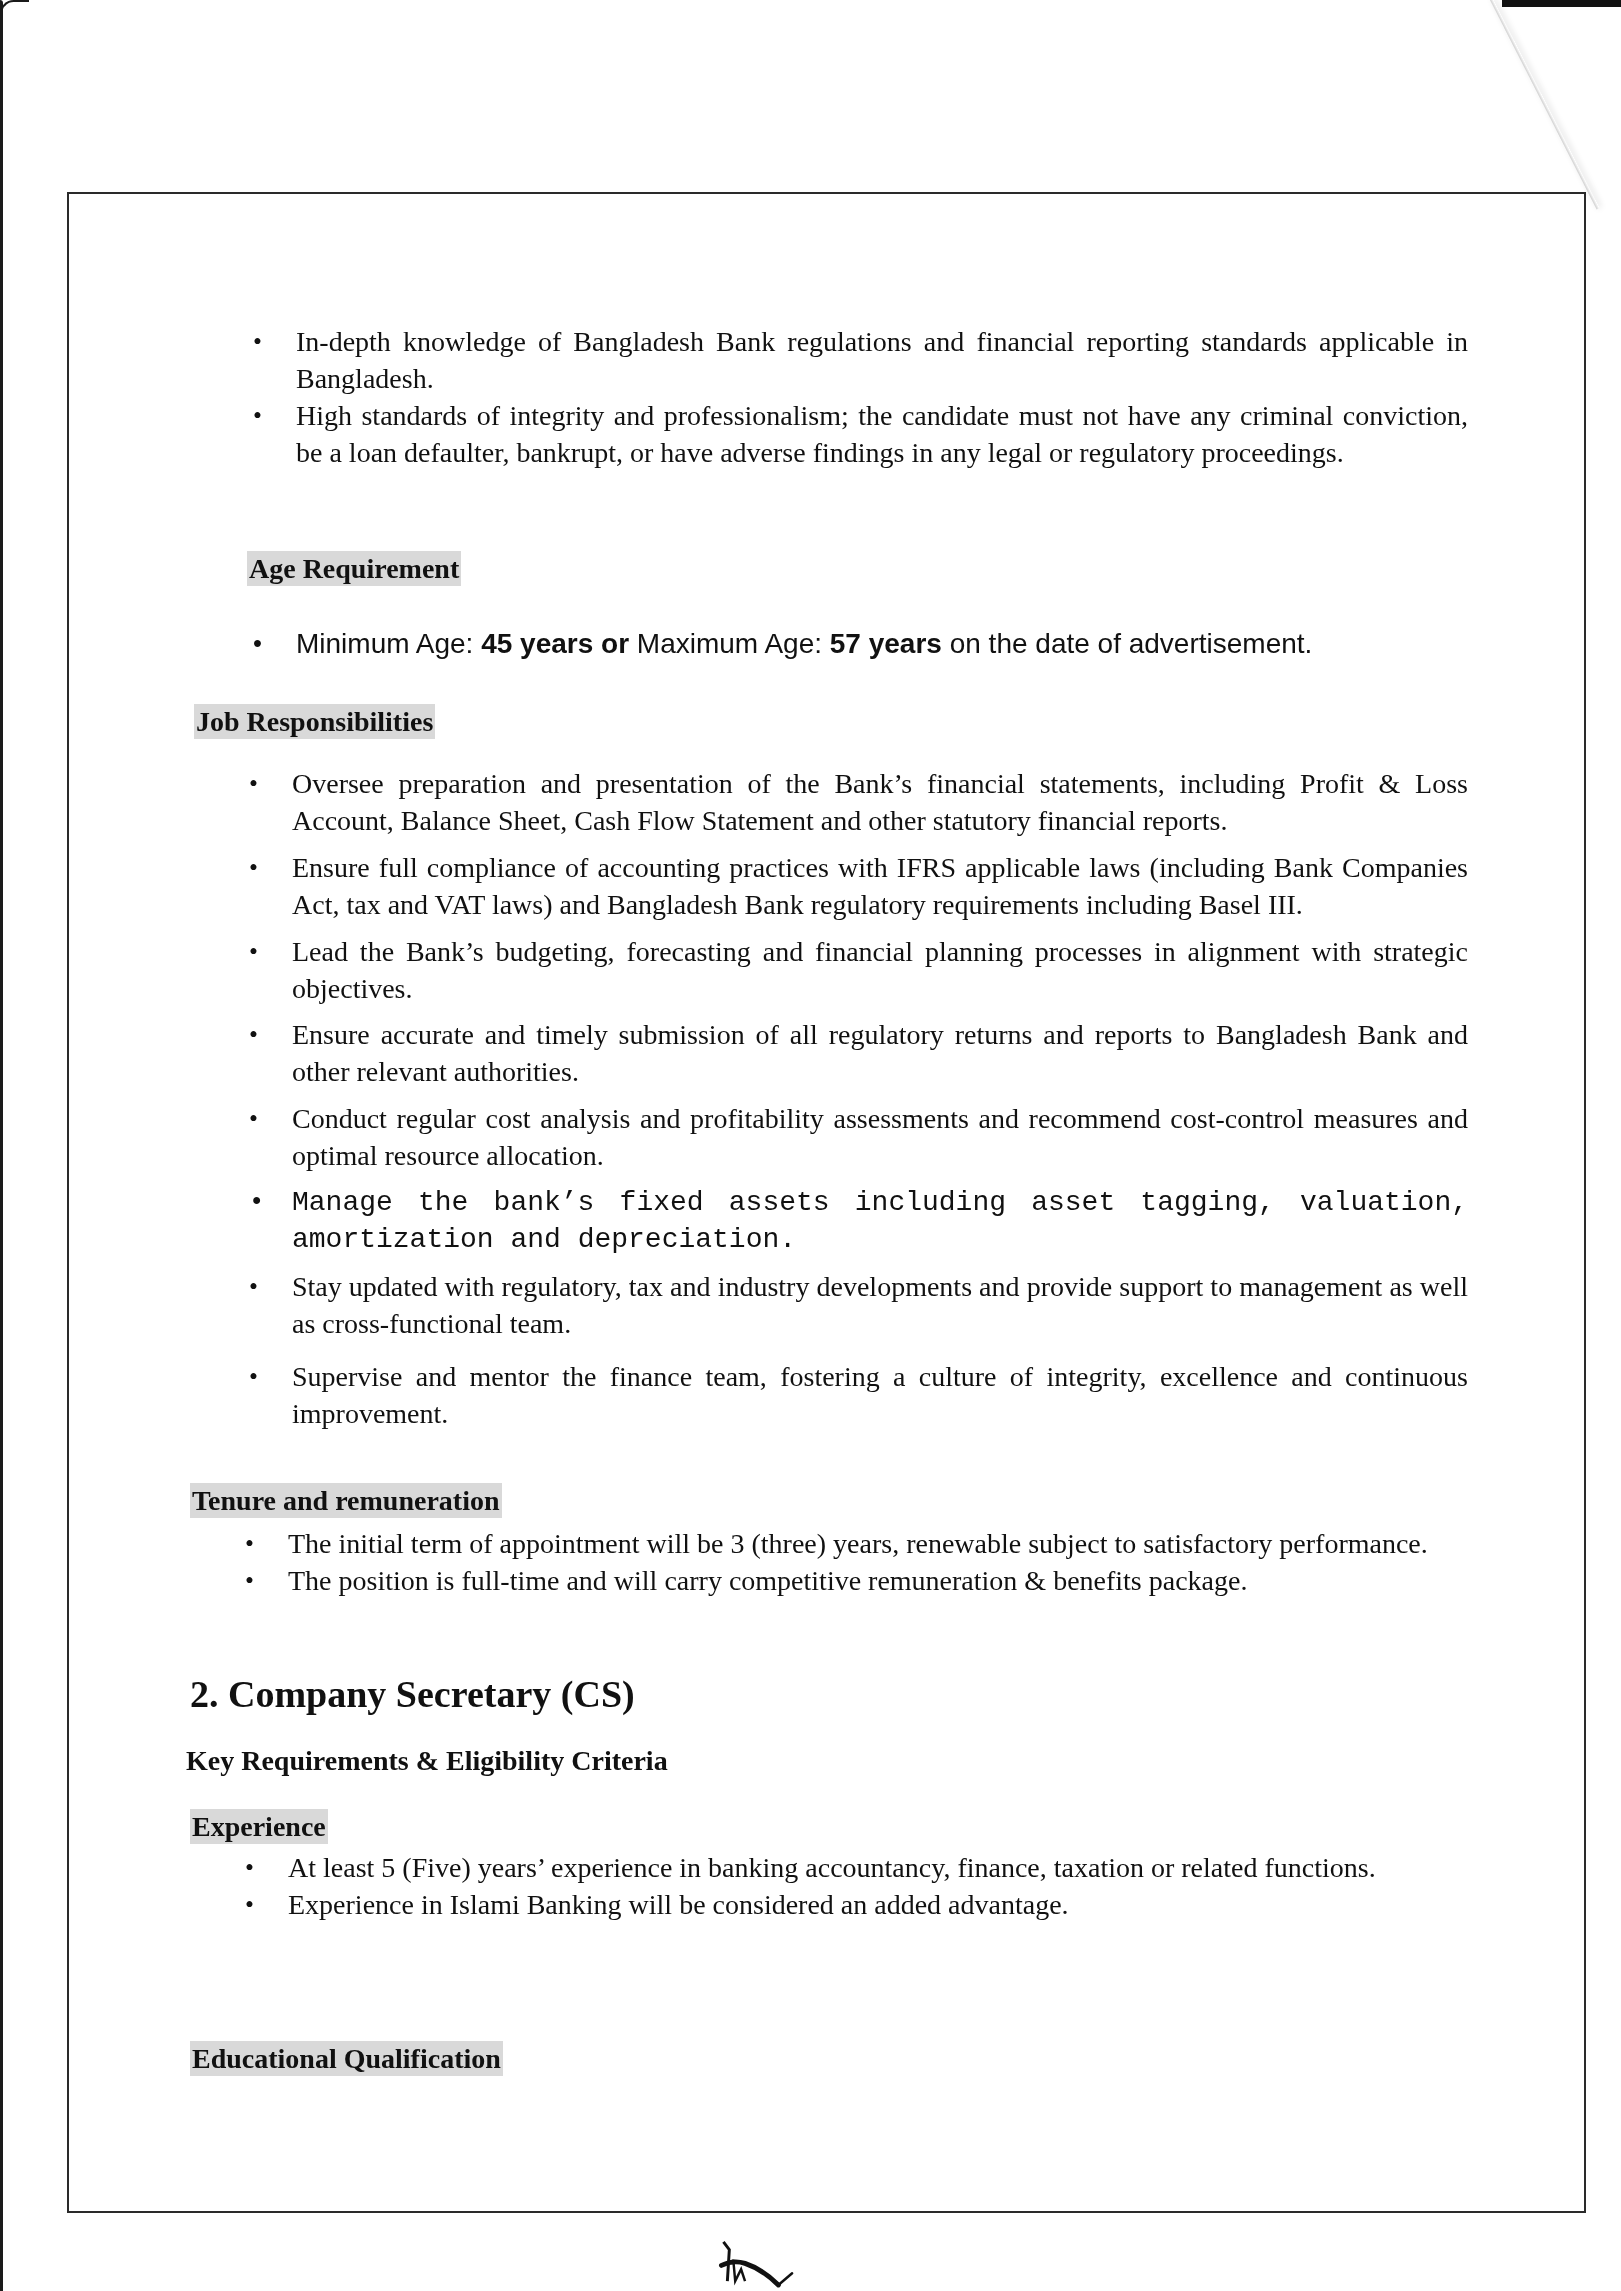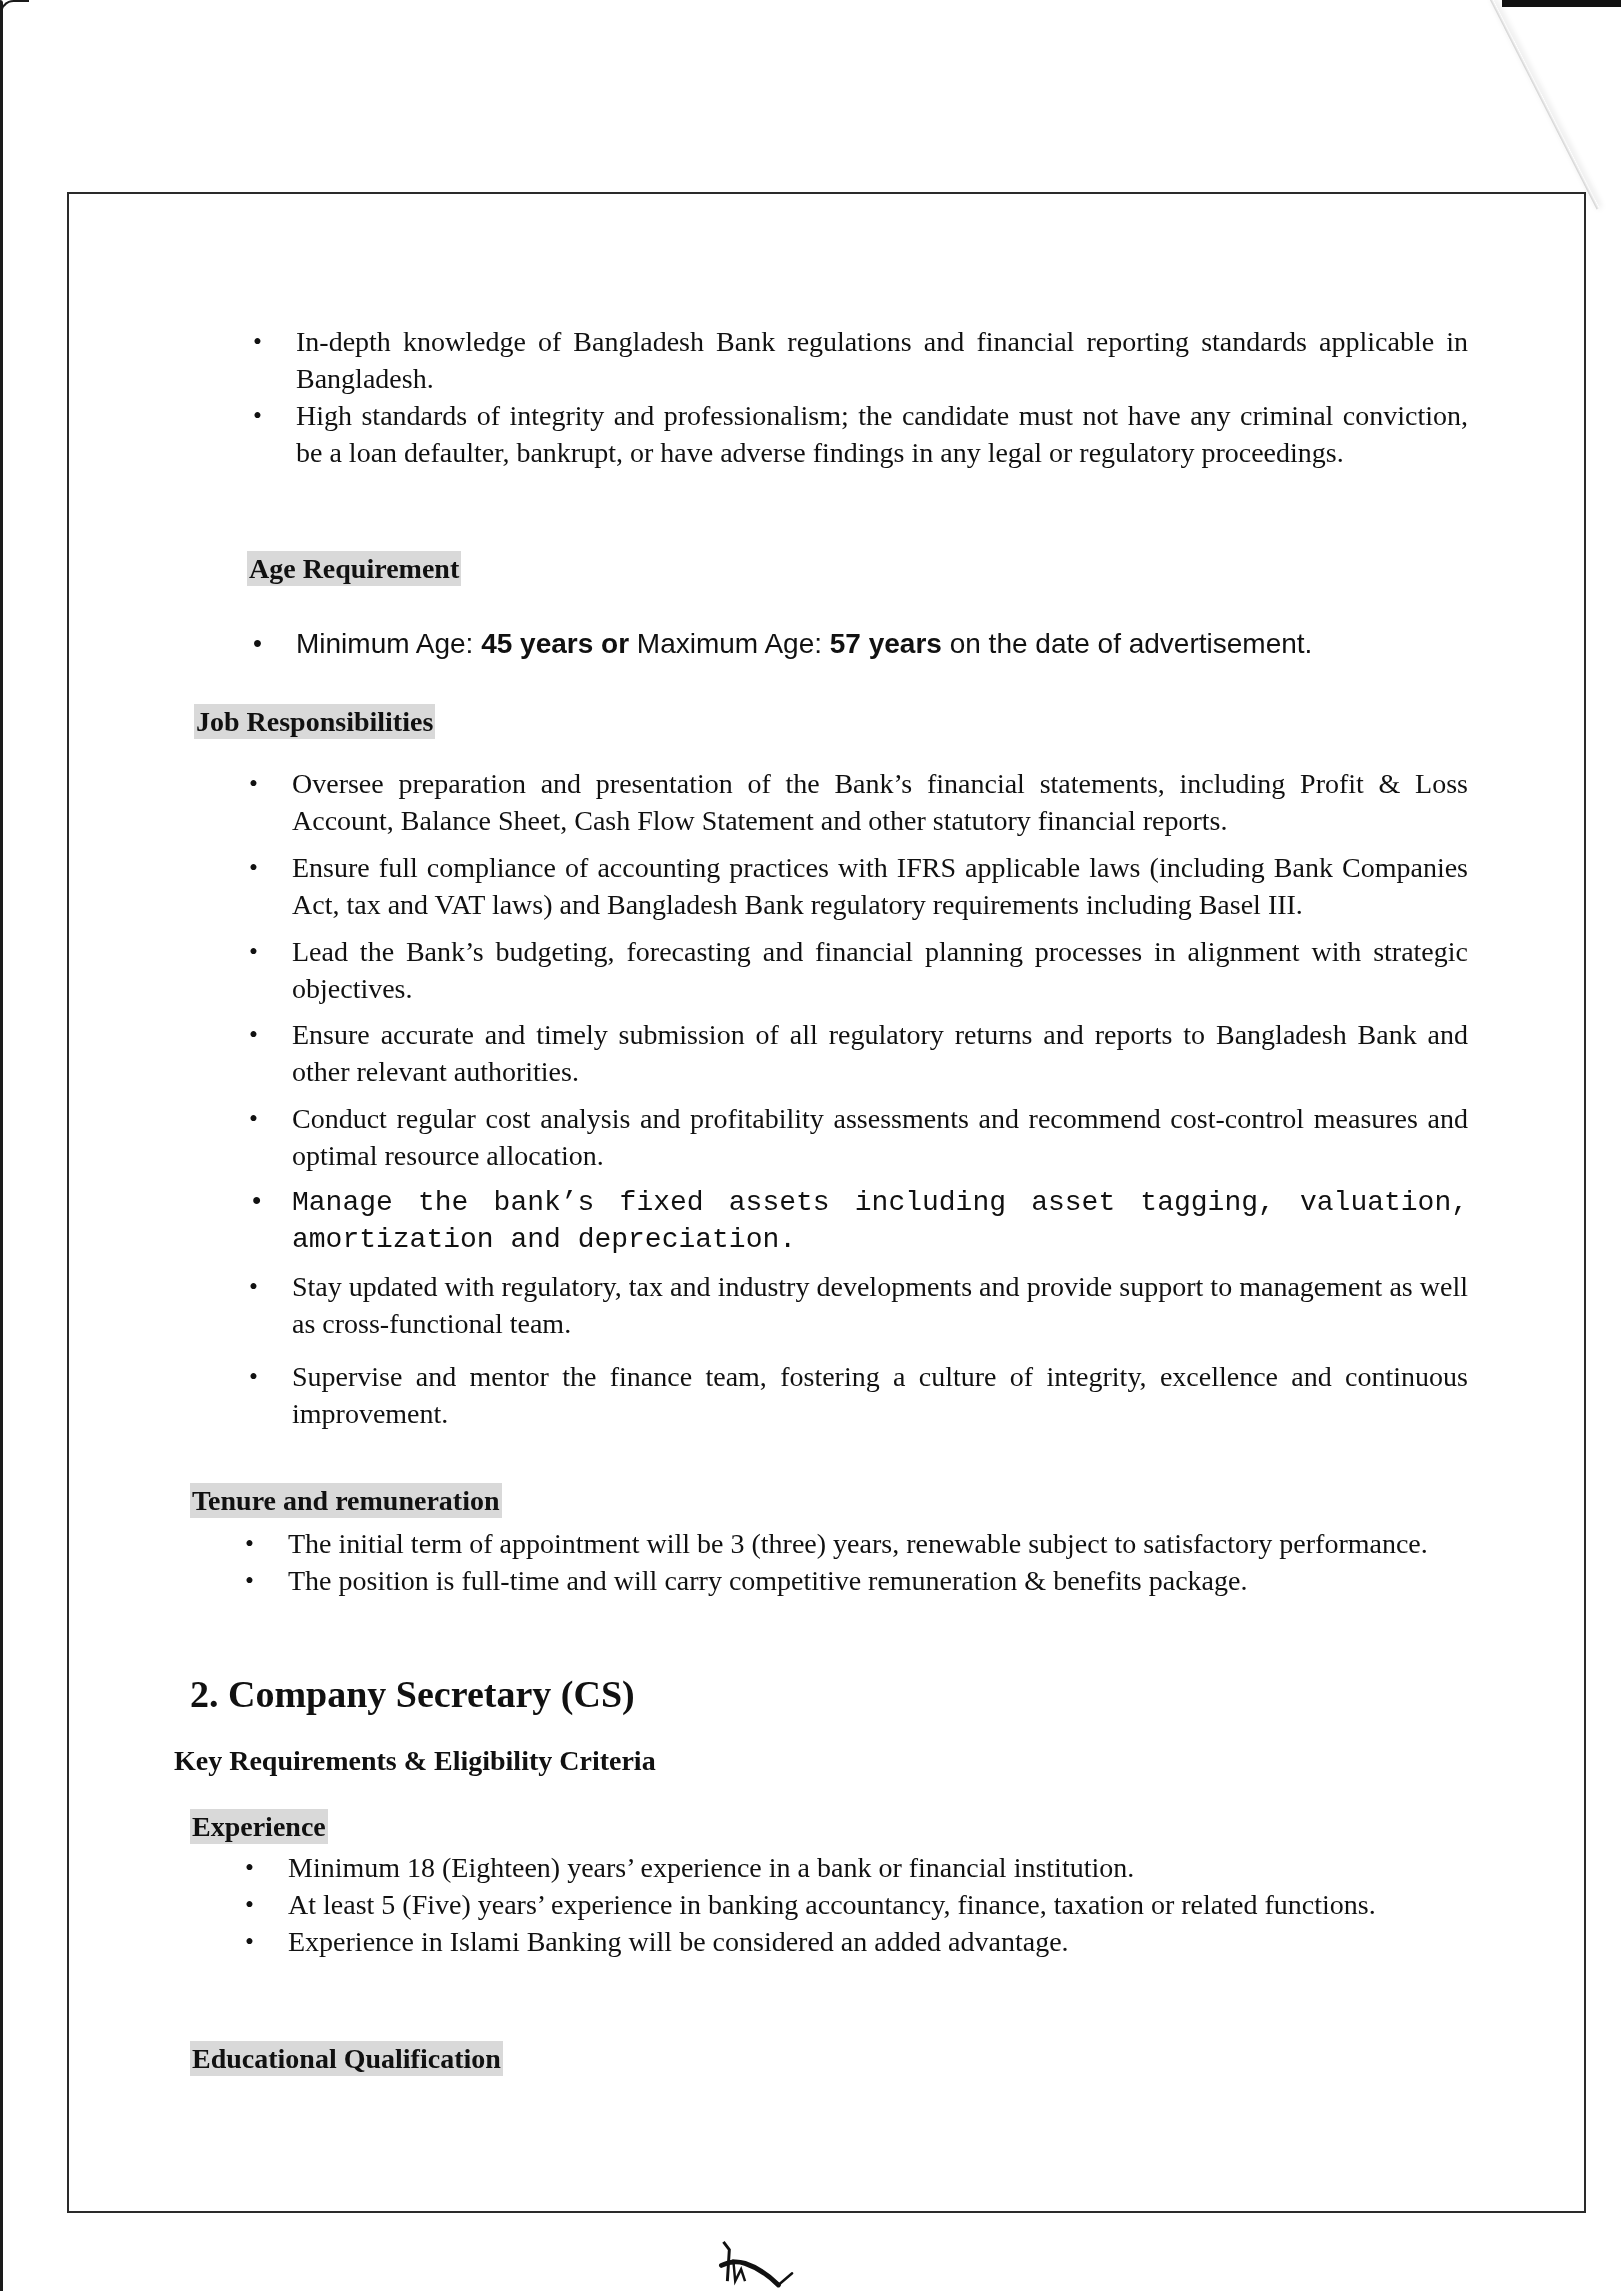--- a/index.html
+++ b/index.html
@@ -148,25 +148,24 @@
     <li>Supervise and mentor the finance team, fostering a culture of integrity, excellence and continuous improvement.</li>
   </ul>
 
   <div class="hl-heading" style="left:190px; top:1483px;">Tenure and remuneration</div>
   <ul class="bullets" style="left:288px; top:1525px; width:1180px;">
     <li>The initial term of appointment will be 3 (three) years, renewable subject to satisfactory performance.</li>
     <li>The position is full-time and will carry competitive remuneration &amp; benefits package.</li>
   </ul>
 
   <div class="section-title" style="left:190px; top:1672px;">2. Company Secretary (CS)</div>
-  <div class="sub-title" style="left:174px; top:1743px;">Key Requirements &amp; Eligibility Criteria</div>
+  <div class="sub-title" style="left:186px; top:1743px;">Key Requirements &amp; Eligibility Criteria</div>
 
   <div class="hl-heading" style="left:190px; top:1809px;">Experience</div>
   <ul class="bullets" style="left:288px; top:1849px; width:1180px;">
-    <li>Minimum 18 (Eighteen) years’ experience in a bank or financial institution.</li>
     <li>At least 5 (Five) years’ experience in banking accountancy, finance, taxation or related functions.</li>
     <li>Experience in Islami Banking will be considered an added advantage.</li>
   </ul>
 
   <div class="hl-heading" style="left:190px; top:2041px;">Educational Qualification</div>
 </div>
 
 <svg class="signature" viewBox="0 0 160 60">
   <path d="M30 12 L36 20 L34 52" stroke="#111" stroke-width="3" fill="none"></path>
   <path d="M28 36 Q40 30 52 34 Q70 40 86 56" stroke="#111" stroke-width="5" fill="none" stroke-linecap="round"></path>

